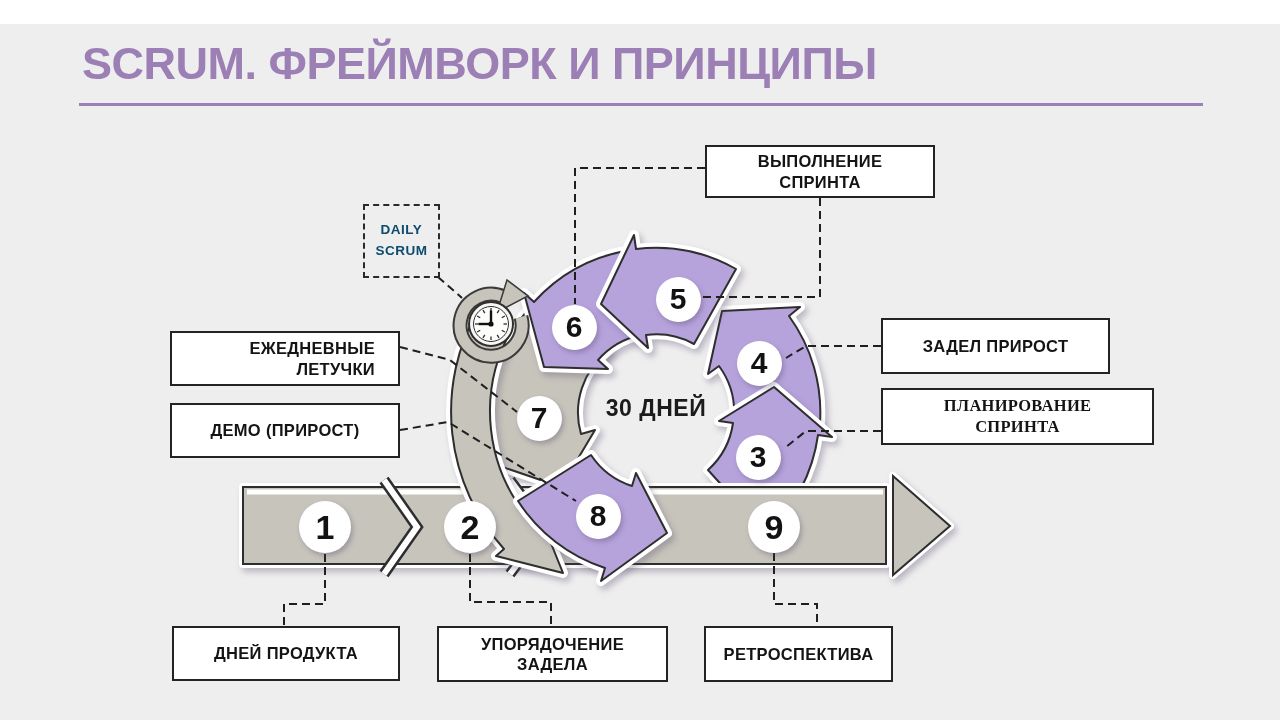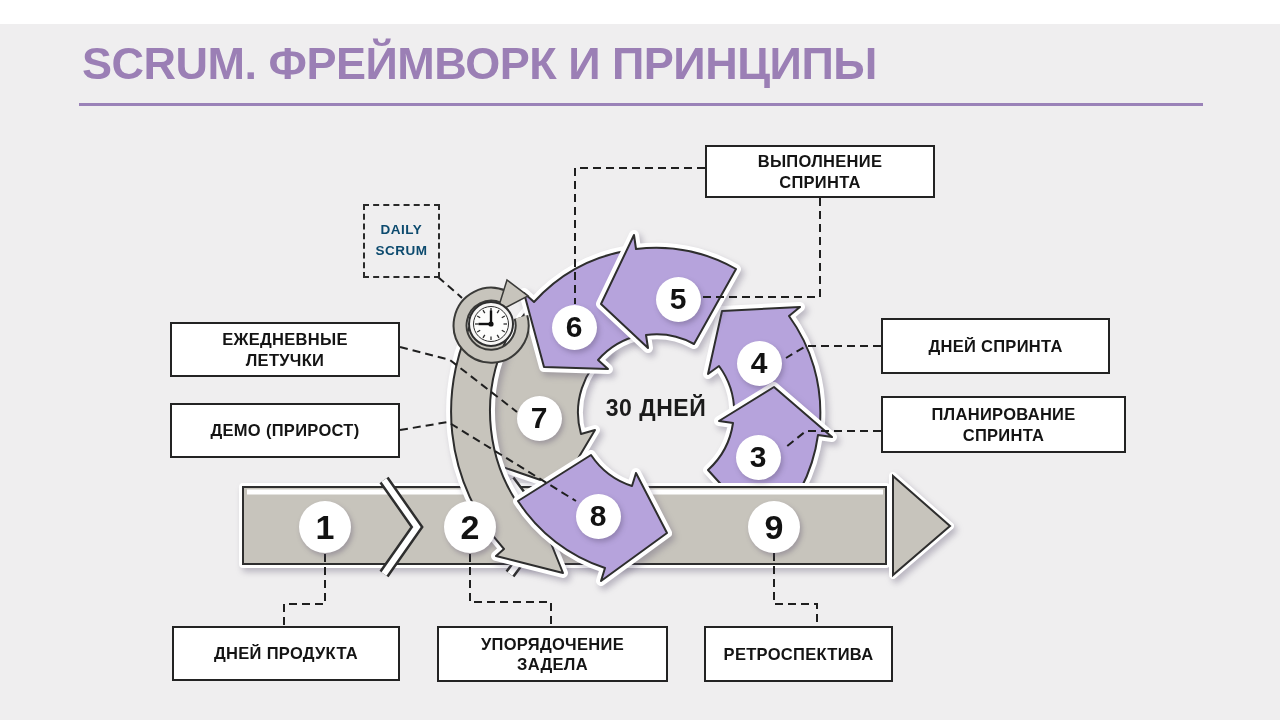--- a/index.html
+++ b/index.html
@@ -200,33 +200,33 @@
   <div class="center-label">30 ДНЕЙ</div>
 
   <div class="lbox" style="left:705px; top:121px; width:230px; height:53px;">
     <span>ВЫПОЛНЕНИЕ СПРИНТА</span>
   </div>
 
   <div class="lbox-dashed" style="left:363px; top:180px; width:77px; height:74px;">
     <span>DAILY SCRUM</span>
   </div>
 
-  <div class="lbox" style="left:170px; top:298px; width:230px; height:55px;">
+  <div class="lbox" style="left:170px; top:307px; width:230px; height:55px;text-align:right;">
     <span>ЕЖЕДНЕВНЫЕ ЛЕТУЧКИ</span>
   </div>
 
   <div class="lbox" style="left:170px; top:379px; width:230px; height:55px;">
     <span>ДЕМО (ПРИРОСТ)</span>
   </div>
 
   <div class="lbox" style="left:881px; top:294px; width:229px; height:56px;">
-    <span>ДНЕЙ СПРИНТА</span>
-  </div>
-
-  <div class="lbox" style="left:881px; top:372px; width:245px; height:57px;">
+    <span>ЗАДЕЛ ПРИРОСТ</span>
+  </div>
+
+  <div class="lbox" style="left:881px; top:364px; width:273px; height:57px;font-family:Liberation Serif, serif;">
     <span>ПЛАНИРОВАНИЕ СПРИНТА</span>
   </div>
 
   <div class="lbox" style="left:172px; top:602px; width:228px; height:55px;">
     <span>ДНЕЙ ПРОДУКТА</span>
   </div>
 
   <div class="lbox" style="left:437px; top:602px; width:231px; height:56px;">
     <span>УПОРЯДОЧЕНИЕ ЗАДЕЛА</span>
   </div>

